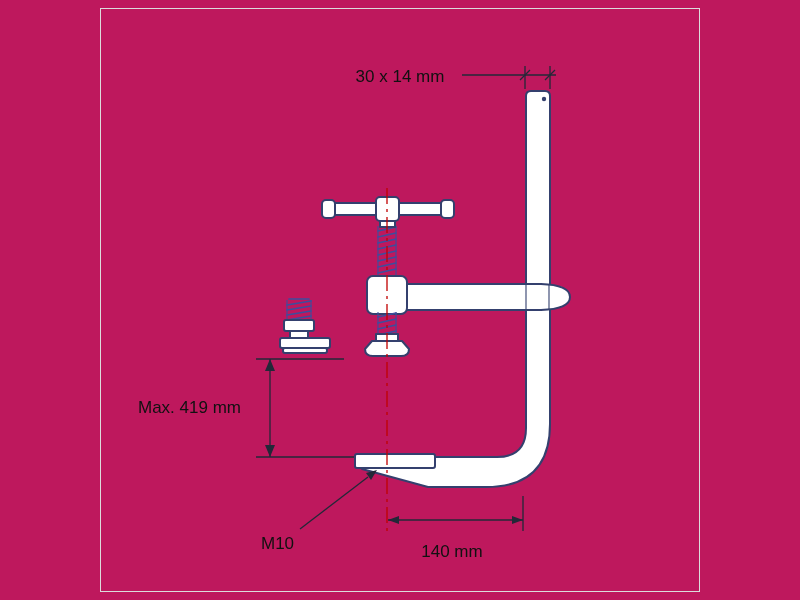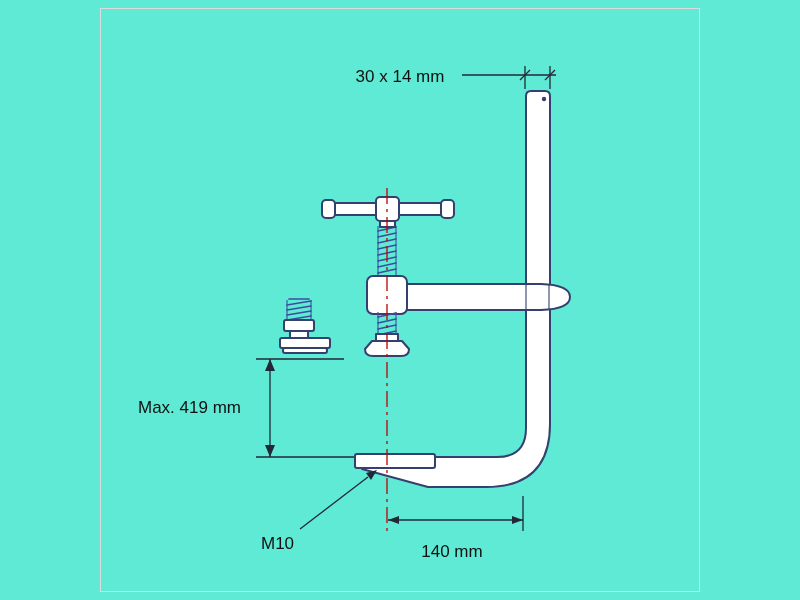--- a/index.html
+++ b/index.html
@@ -1,16 +1,16 @@
 <!DOCTYPE html>
 <html><head>
 <meta charset="utf-8">
 <style>
   html,body{margin:0;padding:0;background:#ffffff;}
-  .stage{position:relative;width:800px;height:600px;background:#5eead4;overflow:hidden;}
+  .stage{position:relative;width:800px;height:600px;background:#be185d;overflow:hidden;}
   svg{display:block;}
   .page-border{fill:none;stroke:#dcdcdc;stroke-width:1;}
   .ol{stroke:#34406e;fill:#ffffff;stroke-width:2;stroke-linejoin:round;}
   .ol-thin{stroke:#34406e;fill:none;stroke-width:1.1;}
   .thr{stroke:#3c4e9e;fill:none;stroke-width:1.7;stroke-linecap:round;}
   .thr-side{stroke:#3c4e9e;fill:none;stroke-width:1.1;}
   .dim{stroke:#232838;fill:none;stroke-width:1.3;}
   .dimfill{fill:#232838;stroke:none;}
   .lbl{font-family:"Liberation Sans",sans-serif;font-size:17px;fill:#111111;}
 </style>

